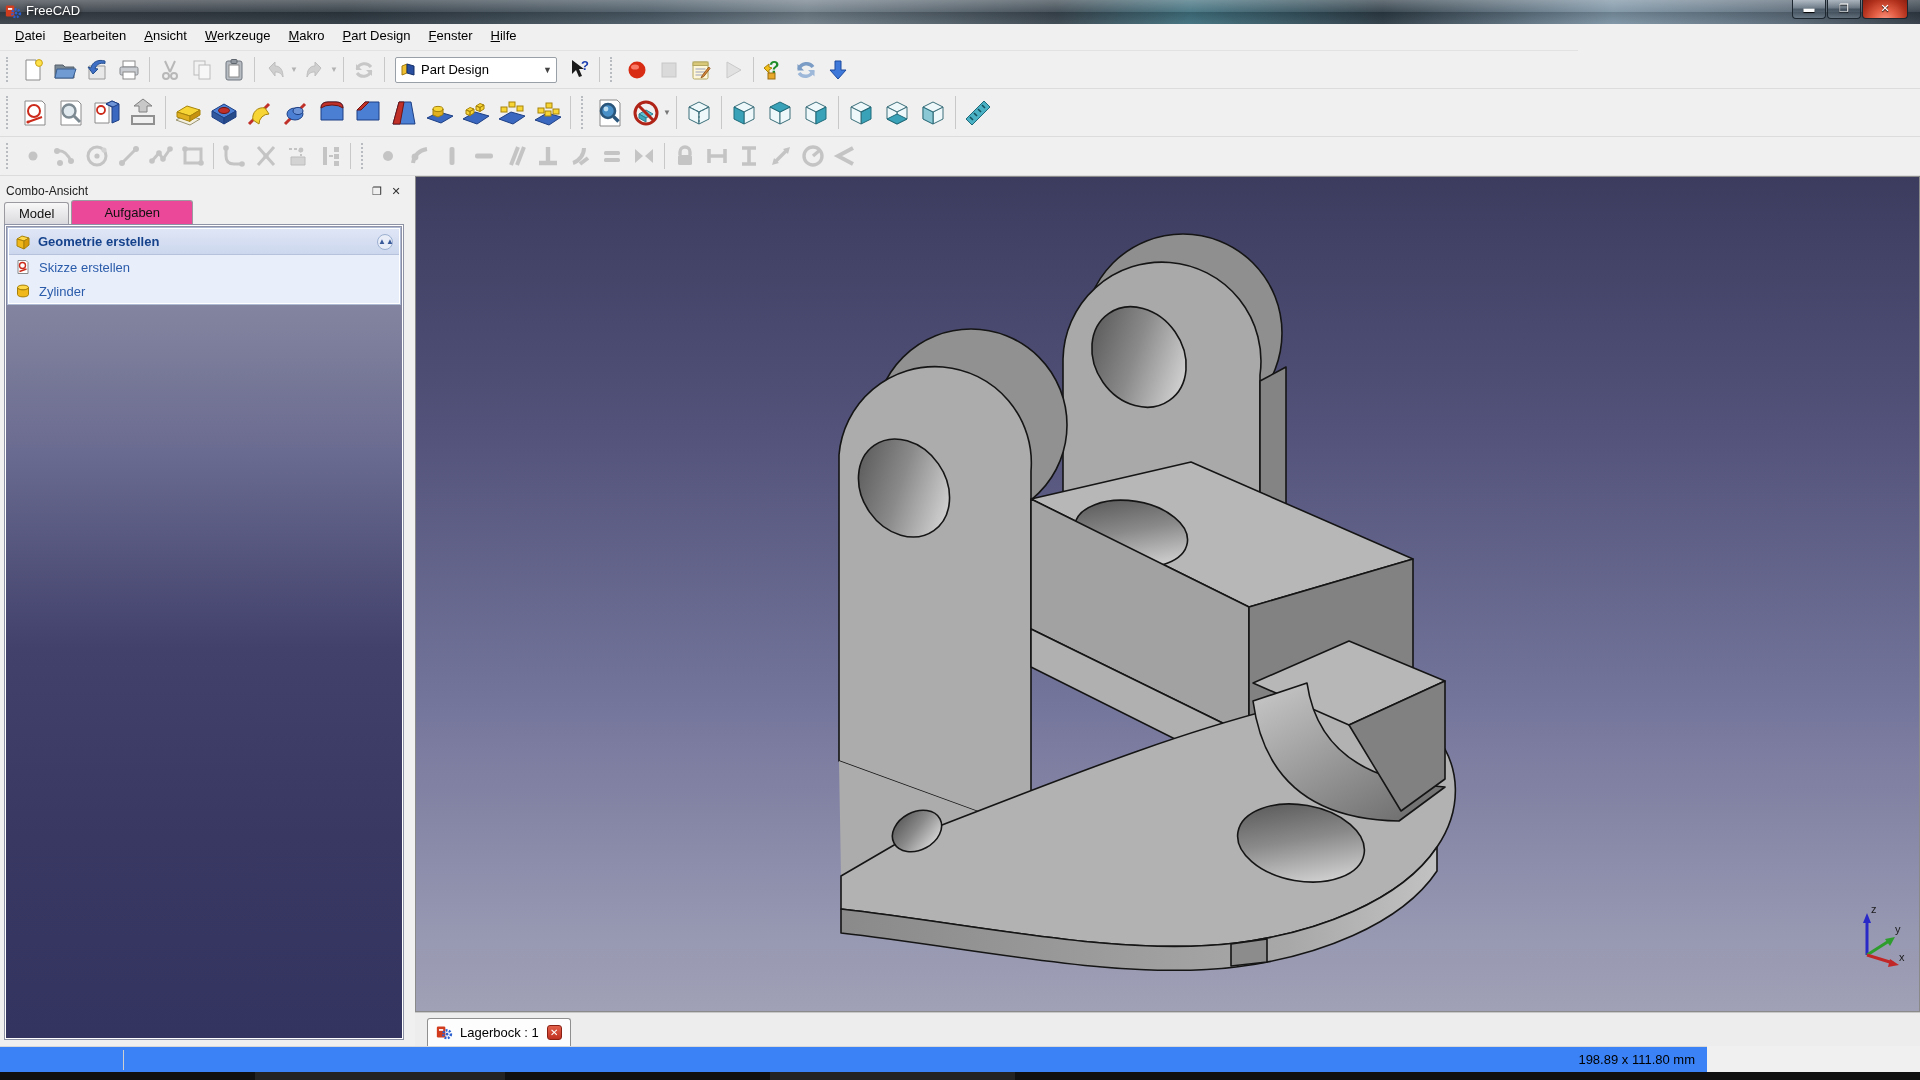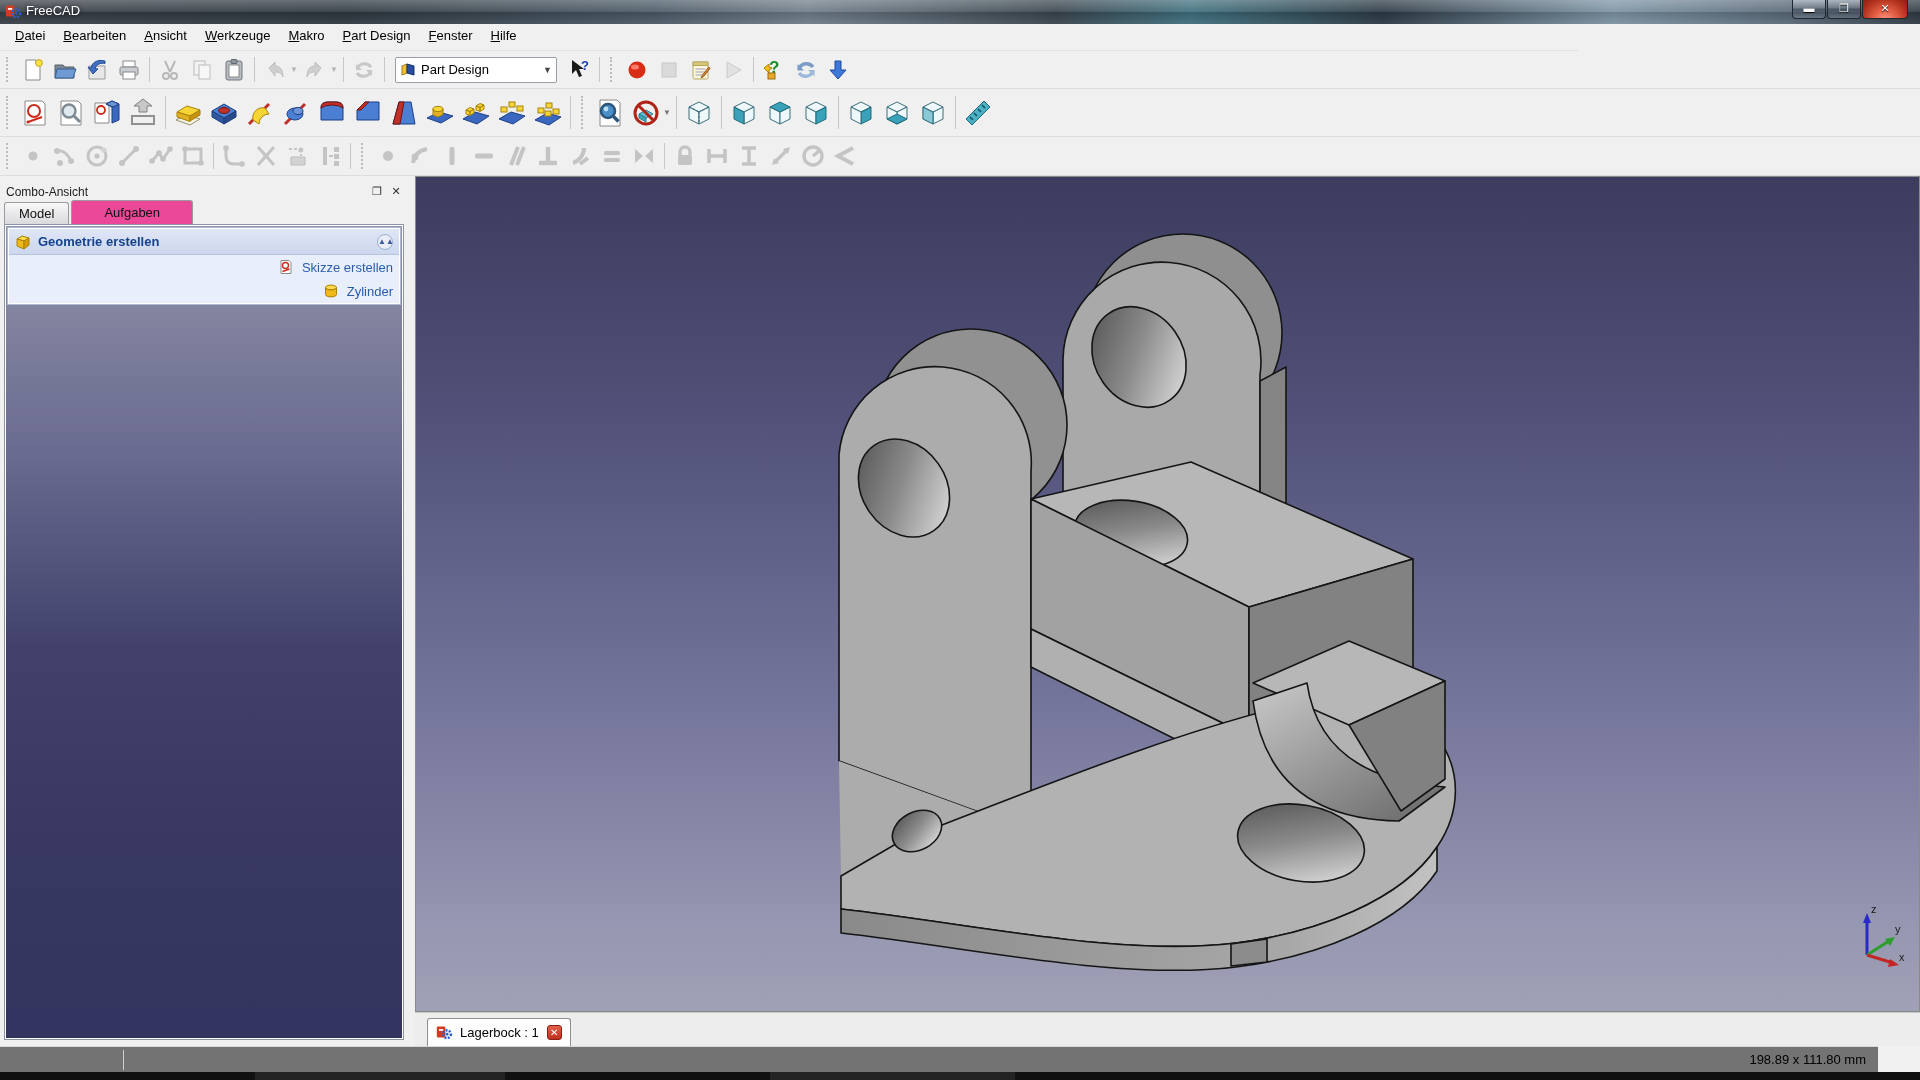--- a/index.html
+++ b/index.html
@@ -46,40 +46,40 @@
   .dis { opacity:.5; filter:grayscale(1); }
 
   
   #wbcombo { width:162px; height:26px; background:#fff; border:1px solid #9aa0a8;
     border-radius:2px; display:flex; align-items:center; margin:0 6px; padding:0 4px; }
   #wbcombo span.v { font-size:13px; color:#000; flex:1; margin-left:5px; }
   #wbcombo .arr { font-size:9px; color:#444; }
 
   
   #dock { position:absolute; left:0; top:176px; width:410px; height:870px; background:#f0f0f0; }
-  #dock-header { position:absolute; left:0; top:0; width:100%; height:23px;
-    display:flex; align-items:flex-end; font-size:12px; color:#222; padding:0 6px; }
+  #dock-header { position:absolute; left:0; top:8px; width:100%; height:23px;
+    display:flex; align-items:flex-start; font-size:12px; color:#222; padding:0 6px; }
   #dock-header .sp { flex:1; }
   .dkbtn { width:16px; height:15px; display:flex; align-items:center; justify-content:center;
     color:#333; font-size:11px; margin-left:3px; }
   #dock-tabs { position:absolute; left:4px; top:23px; height:25px; display:flex; align-items:flex-end; }
   .dtab { font-size:13px; padding:3px 14px; border:1px solid #9a9aa0; border-bottom:none;
     border-radius:3px 3px 0 0; background:linear-gradient(#f8f8f8,#dadade); margin-right:2px; color:#111; }
   .dtab.active { background:#ec4899; position:relative; z-index:3; padding:4px 32px; }
   #dock-content { position:absolute; left:4px; top:48px; width:400px; height:816px;
     border:1px solid #8f93a6; background:linear-gradient(180deg,#9193a8 0%,#6a6b90 28%,#41416c 52%,#383863 75%,#343460 100%);
     box-shadow:inset 0 0 0 1px #fff; }
   #taskbox { position:absolute; left:3px; top:3px; width:392px; background:#e9eefb;
     border:1px solid #fff; outline:1px solid #aebad4; }
   #taskhdr { height:26px; background:linear-gradient(#dfe6f6,#ccd7ee); display:flex;
     align-items:center; padding:0 6px; border-bottom:1px solid #b6c2dc; }
   #taskhdr .t { font-size:13px; font-weight:bold; color:#15428b; margin-left:7px; flex:1; }
   .chev { width:16px; height:16px; border-radius:8px; background:#e8edf8; border:1px solid #9db0d0;
     color:#3a5a9a; font-size:8px; line-height:14px; text-align:center; }
-  .taskitem { display:flex; align-items:center; height:23px; padding:12px 6px;justify-content:flex-end; }
+  .taskitem { display:flex; align-items:center; height:23px; padding:12px 6px; }
   .taskitem .l { font-size:13px; color:#2a5caa; margin-left:8px; }
 
   
   #mdi { position:absolute; left:415px; top:176px; width:1505px; height:870px; background:#f0f0f0; }
   #viewport { position:absolute; left:0; top:0; width:1505px; height:836px;
     border:1px solid #8a8a8a;
     background:linear-gradient(180deg,#3c3c5f 0%,#52527a 30%,#73749a 62%,#9697b1 90%,#a0a1b6 100%); }
   #model { position:absolute; left:385px; top:54px; width:680px; height:740px; }
   #axes { position:absolute; right:10px; bottom:42px; width:62px; height:66px; }
   #axes span { position:absolute; font-size:11px; color:#1a1a1a; }
@@ -88,22 +88,22 @@
   #doctabs { position:absolute; left:0; top:836px; width:1505px; height:34px;
     background:#ededed; border-top:1px solid #c8c8c8; display:flex; align-items:flex-end; padding-left:12px; }
   .doctab { height:28px; background:#fdfdfd; border:1px solid #8f8f8f; border-bottom:none;
     border-radius:3px 3px 0 0; display:flex; align-items:center; padding:4px 8px;
     box-shadow:inset 0 1px 0 #fff; margin-bottom:0; }
   .doctab .l { font-size:13px; color:#000; margin:0 8px 0 7px; }
   .tclose { width:15px; height:15px; border-radius:3px; background:linear-gradient(#e2604a,#c03020);
     border:1px solid #8a2014; color:#fff; font-size:10px; line-height:13px; text-align:center; }
 
   
-  #statusbar { position:absolute; left:0; top:1046px; width:1878px; height:26px;
-    background:#737373; border-top:1px solid #d8d8d8; }
+  #statusbar { position:absolute; left:0; top:1046px; width:1707px; height:26px;
+    background:#3b82f6; border-top:1px solid #d8d8d8; }
   #statusbar .div { position:absolute; left:123px; top:3px; width:1px; height:20px; background:#cfcfcf; }
   #statusbar .dims { position:absolute; right:12px; top:5px; font-size:13px; color:#000; }
   #bottomstrip { position:absolute; left:0; top:1072px; width:1920px; height:8px; background:#101010; }
   #bottomstrip i { position:absolute; top:0; height:8px; background:#232323; }
 
   svg { display:block; }
 </style>
 </head>
 <body>
 

